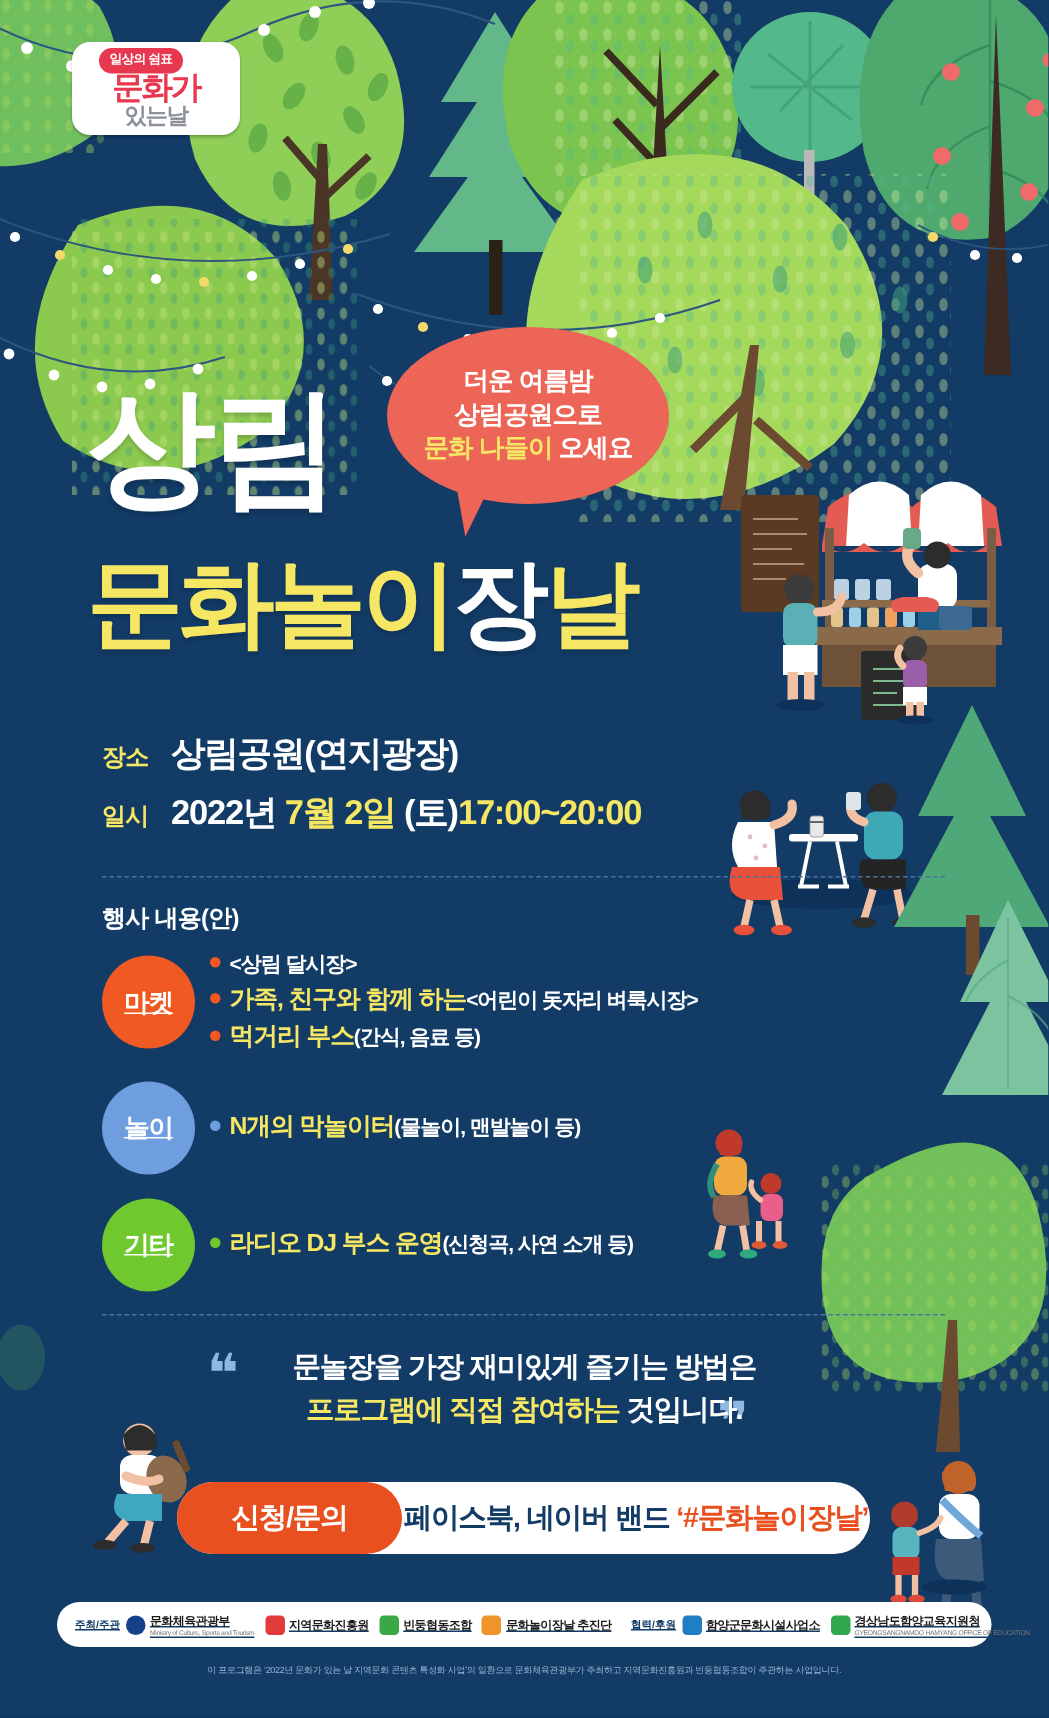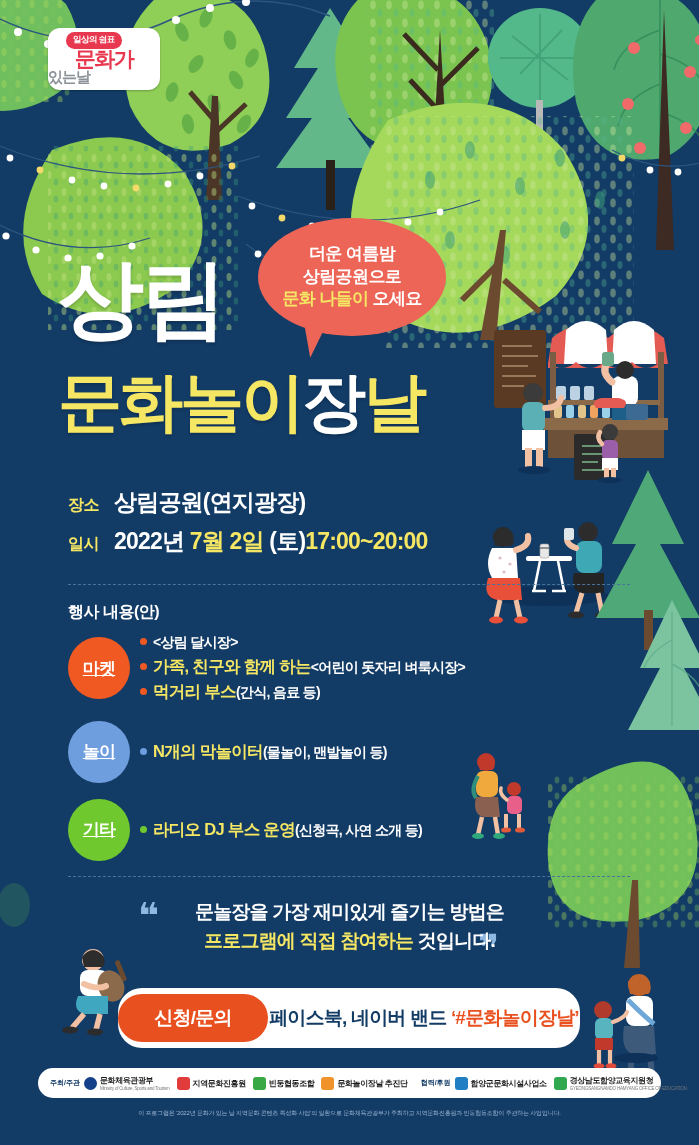--- a/index.html
+++ b/index.html
@@ -31,21 +31,21 @@
     padding: 2px 7px 2.5px; border-radius: 9px; white-space: nowrap;
   }
   .logo-main {
     position: absolute; left: 0; right: 0; top: 20px;
     text-align: center; color: #e8384f;
     font-size: 21px; font-weight: 700; letter-spacing: -1.5px;
     line-height: 1.0;
   }
   .logo-sub {
     position: absolute; left: 0; right: 0; top: 40px;
-    color: #8c9298;
+    text-align: center; color: #8c9298;
     font-size: 15px; font-weight: 700; letter-spacing: -1px;
   }
 
   
   .title-line1 {
     position: absolute; left: 58px; top: 258px; z-index: 10;
     color: #ffffff; font-size: 86px; font-weight: 700;
     letter-spacing: -3px; line-height: .95;
     text-shadow: 0 2px 3px rgba(0,0,0,.18);
   }
@@ -134,21 +134,21 @@
   .qmark {
     position: absolute; color: #8fb8e0; font-size: 36px;
     font-weight: 700; line-height: 1;
   }
   .qmark.open  { left: 138px; top: 898px; }
   .qmark.close { left: 478px; top: 930px; }
 
   
   .contact {
     position: absolute; left: 118px; top: 988px; z-index: 11;
-    width: 462px; height: 60px;
+    width: 462px; height: 48px;
     background: #ffffff; border-radius: 24px;
     display: flex; align-items: center;
   }
   .contact-tag {
     width: 150px; height: 48px; flex: 0 0 150px;
     background: #e8501f; border-radius: 24px;
     display: flex; align-items: center; justify-content: center;
     color: #ffffff; font-size: 19px; font-weight: 700; letter-spacing: -.8px;
   }
   .contact-text {
@@ -156,21 +156,21 @@
     color: #123b66; font-size: 19px; font-weight: 700; letter-spacing: -.8px;
   }
   .contact-text .hash { color: #e8501f; }
 
   
   .footer-bar {
     position: absolute; left: 38px; top: 1068px; z-index: 11;
     width: 623px; height: 30px;
     background: #ffffff; border-radius: 15px;
     display: flex; align-items: center; padding: 0 12px;
-    font-size: 8px; color: #123b66; white-space: nowrap;
+    font-size: 8px; color: #123b66; white-space: nowrap; text-decoration: underline;
   }
   .f-label { font-size: 7px; font-weight: 700; color: #123b66; margin-right: 4px; }
   .f-org { display: flex; align-items: center; margin-right: 7px; }
   .f-mark {
     width: 13px; height: 13px; border-radius: 3px; margin-right: 3px;
     flex: 0 0 13px;
   }
   .m-gov   { background: #15418a; border-radius: 50%; }
   .m-local { background: #e23b3b; }
   .m-coop  { background: #39a845; }

